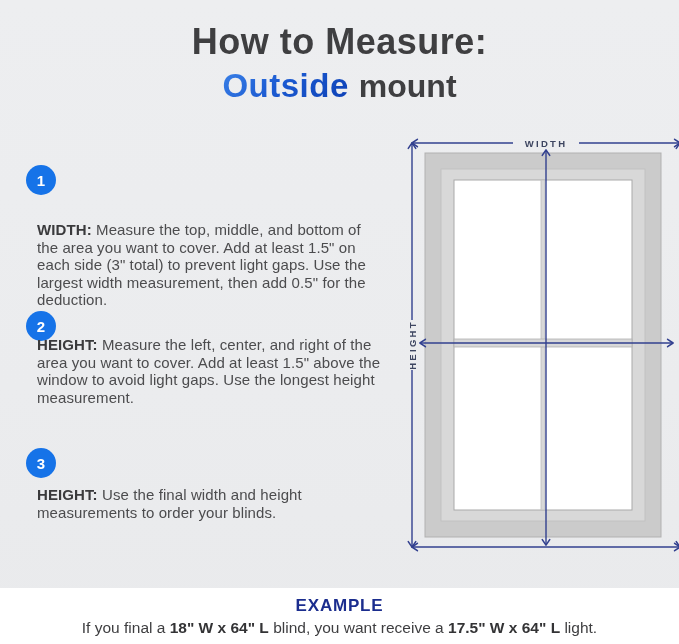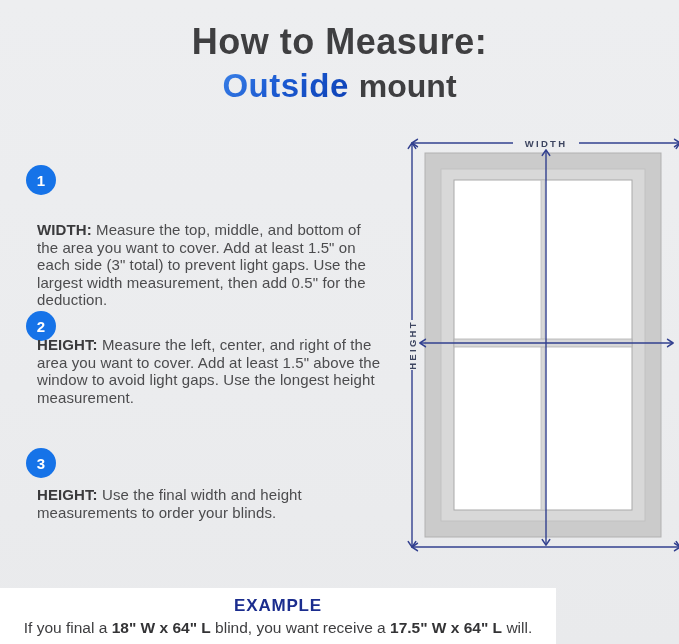--- a/index.html
+++ b/index.html
@@ -95,21 +95,21 @@
     font-weight: 700;
     letter-spacing: 2.3px;
     fill: #3d4560;
   }
 
   
   .footer {
     position: absolute;
     left: 0;
     top: 588px;
-    width: 556px;
+    width: 679px;
     height: 56px;
     background: #ffffff;
     text-align: center;
     padding-top: 7px;
   }
   .example-heading {
     font-size: 17px;
     font-weight: 700;
     color: #1b2d8e;
     letter-spacing: 0.8px;
@@ -183,16 +183,16 @@
         <path d="M20,213 H273" marker-start="url(#arr)" marker-end="url(#arr)"></path>
       </g>
 
       <text x="146" y="16.5" text-anchor="middle" class="measure-label">WIDTH</text>
       <text text-anchor="middle" transform="translate(15.5,215) rotate(-90)" class="measure-label">HEIGHT</text>
     </svg>
   </div>
 
   <div class="footer">
     <div class="example-heading">EXAMPLE</div>
-    <div class="example-line"><span>If you final a </span><b>18" W x 64" L</b><span> blind, you want receive a </span><b>17.5" W x 64" L</b><span> will.</span></div>
+    <div class="example-line"><span>If you final a </span><b>18" W x 64" L</b><span> blind, you want receive a </span><b>17.5" W x 64" L</b><span> light.</span></div>
   </div>
 
 </div>
 
 </body></html>

